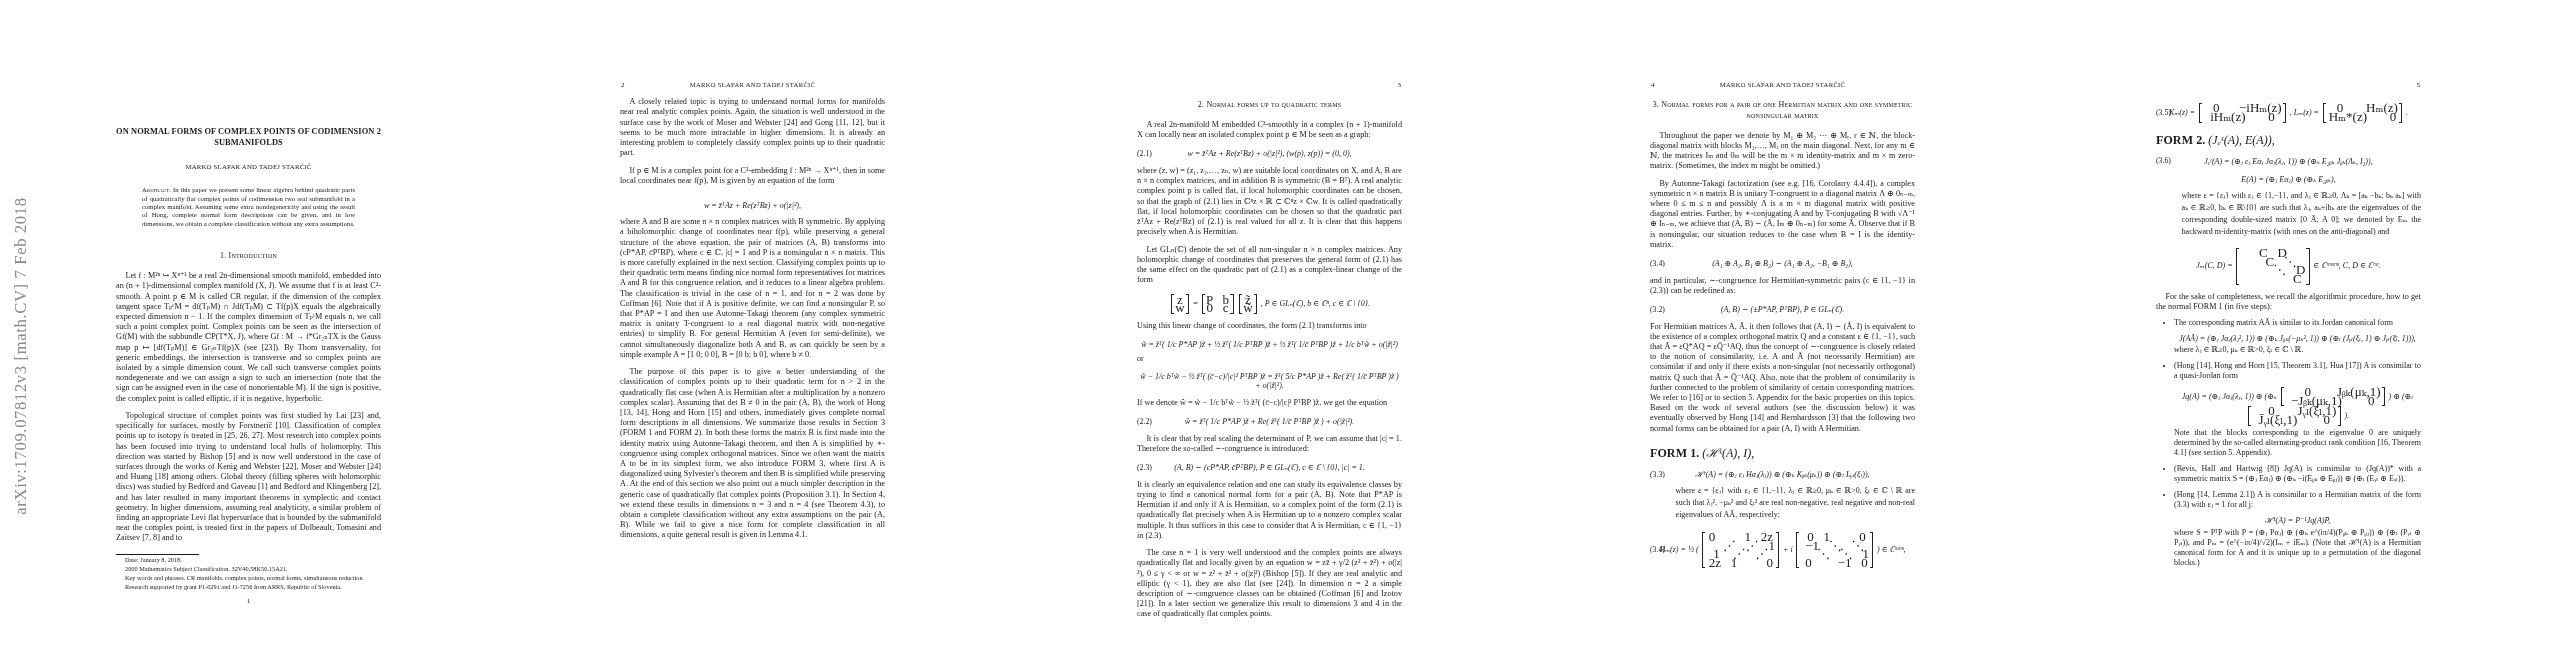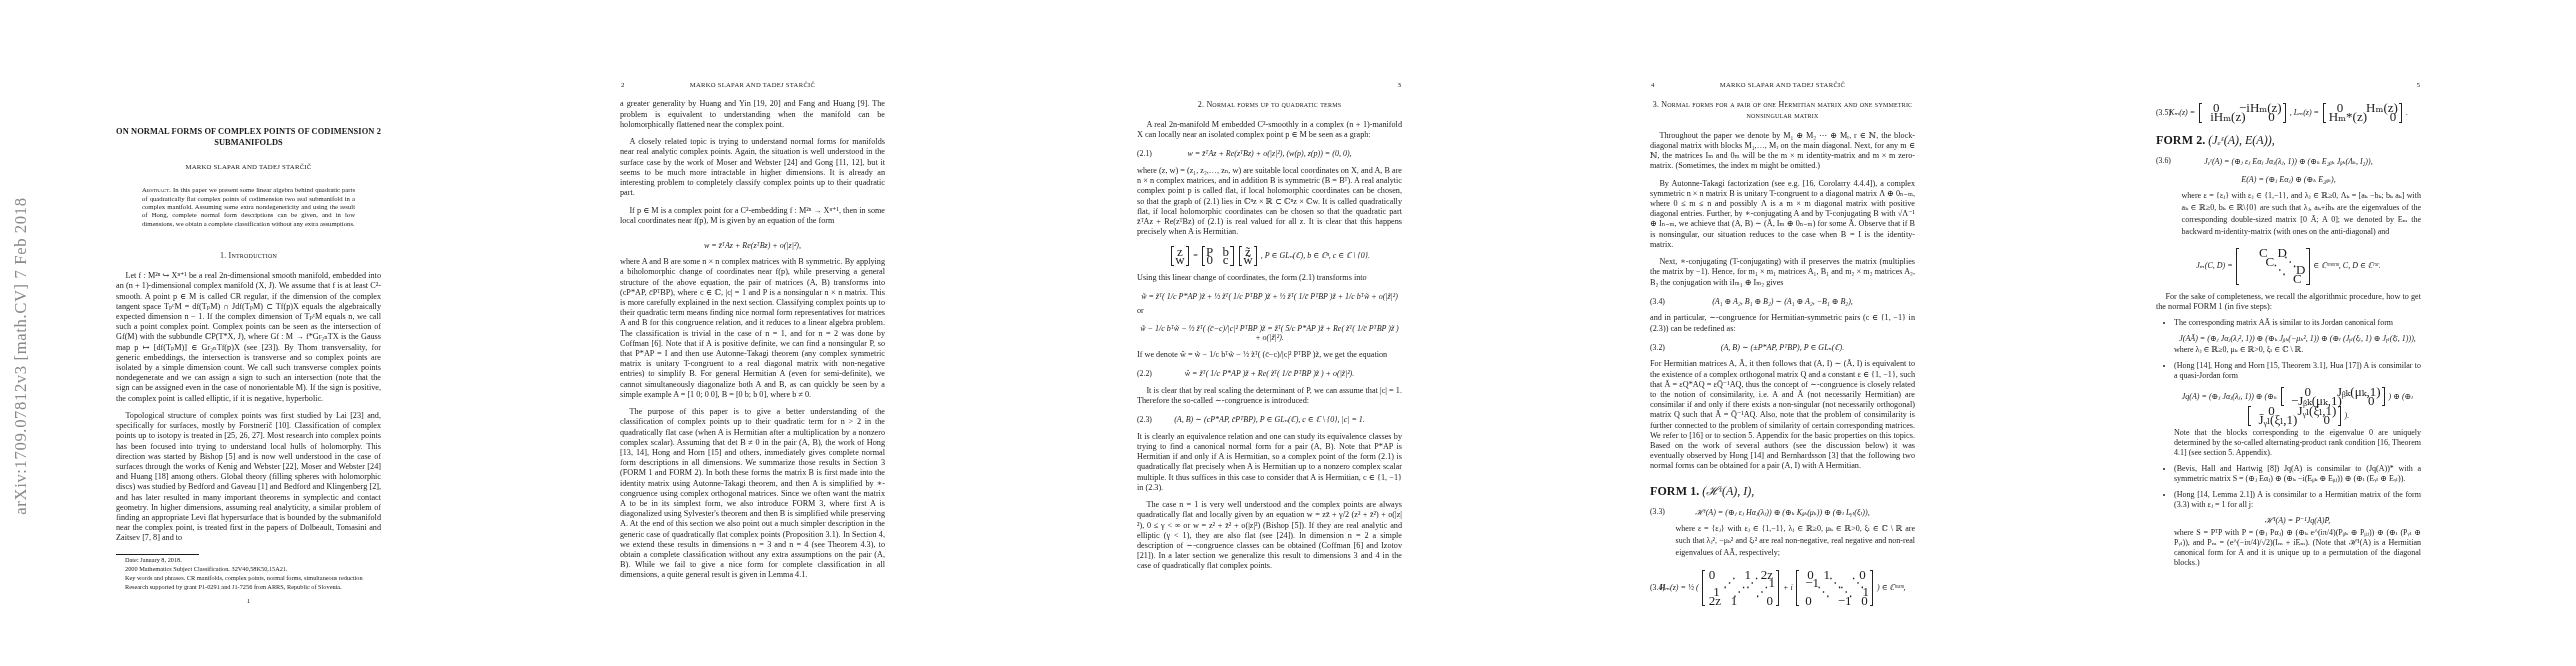--- a/index.html
+++ b/index.html
@@ -64,41 +64,41 @@
     <div class="fn">Key words and phrases. CR manifolds, complex points, normal forms, simultaneous reduction</div>
     <div class="fn">Research supported by grant P1-0291 and J1-7256 from ARRS, Republic of Slovenia.</div>
     <div class="pagenum">1</div>
   </section>
 
   <section class="page" id="page2">
     <header class="runhead">
       <span class="hl">2</span>
       <span class="hc">MARKO SLAPAR AND TADEJ STARČIČ</span>
     </header>
-    <p class="body first">a greater generality by Huang and Yin [19, 20] and Fang and Huang [9]. The problem is equivalent to understanding when the manifold can be holomorphically flattened near the complex point.</p>
     <p class="body ind">A closely related topic is trying to understand normal forms for manifolds near real analytic complex points. Again, the situation is well understood in the surface case by the work of Moser and Webster [24] and Gong [11, 12], but it seems to be much more intractable in higher dimensions. It is already an interesting problem to completely classify complex points up to their quadratic part.</p>
     <p class="body ind">If p ∈ M is a complex point for a C²-embedding f : M²ⁿ → Xⁿ⁺¹, then in some local coordinates near f(p), M is given by an equation of the form</p>
     <div class="disp" style="margin:14.5px 0 5.6px 0;">
       <span class="eqbody">w = z̄ᵀAz + Re(zᵀBz) + o(|z|²),</span>
     </div>
     <p class="body">where A and B are some n × n complex matrices with B symmetric. By applying a biholomorphic change of coordinates near f(p), while preserving a general structure of the above equation, the pair of matrices (A, B) transforms into (cP*AP, c̄PᵀBP), where c ∈ ℂ, |c| = 1 and P is a nonsingular n × n matrix. This is more carefully explained in the next section. Classifying complex points up to their quadratic term means finding nice normal form representatives for matrices A and B for this congruence relation, and it reduces to a linear algebra problem. The classification is trivial in the case of n = 1, and for n = 2 was done by Coffman [6]. Note that if A is positive definite, we can find a nonsingular P, so that P*AP = I and then use Autonne-Takagi theorem (any complex symmetric matrix is unitary T-congruent to a real diagonal matrix with non-negative entries) to simplify B. For general Hermitian A (even for semi-definite), we cannot simultaneously diagonalize both A and B, as can quickly be seen by a simple example A = [1 0; 0 0], B = [0 b; b 0], where b ≠ 0.</p>
     <p class="body ind">The purpose of this paper is to give a better understanding of the classification of complex points up to their quadratic term for n &gt; 2 in the quadratically flat case (when A is Hermitian after a multiplication by a nonzero complex scalar). Assuming that det B ≠ 0 in the pair (A, B), the work of Hong [13, 14], Hong and Horn [15] and others, immediately gives complete normal form descriptions in all dimensions. We summarize those results in Section 3 (FORM 1 and FORM 2). In both these forms the matrix B is first made into the identity matrix using Autonne-Takagi theorem, and then A is simplified by ∗-congruence using complex orthogonal matrices. Since we often want the matrix A to be in its simplest form, we also introduce FORM 3, where first A is diagonalized using Sylvester's theorem and then B is simplified while preserving A. At the end of this section we also point out a much simpler description in the generic case of quadratically flat complex points (Proposition 3.1). In Section 4, we extend these results in dimensions n = 3 and n = 4 (see Theorem 4.3), to obtain a complete classification without any extra assumptions on the pair (A, B). While we fail to give a nice form for complete classification in all dimensions, a quite general result is given in Lemma 4.1.</p>
   </section>
 
   <section class="page" id="page3">
     <header class="runhead">
       <span class="hr">3</span>
     </header>
     <h2 class="sec" style="margin-top:10px;">2. Normal forms up to quadratic terms</h2>
     <p class="body ind first">A real 2n-manifold M embedded C²-smoothly in a complex (n + 1)-manifold X can locally near an isolated complex point p ∈ M be seen as a graph:</p>
     <div class="disp">
       <span class="eqnum">(2.1)</span>
       <span class="eqbody">w = z̄ᵀAz + Re(zᵀBz) + o(|z|²),    (w(p), z(p)) = (0, 0),</span>
     </div>
     <p class="body">where (z, w) = (z₁, z₂,…, zₙ, w) are suitable local coordinates on X, and A, B are n × n complex matrices, and in addition B is symmetric (B = Bᵀ). A real analytic complex point p is called flat, if local holomorphic coordinates can be chosen, so that the graph of (2.1) lies in ℂⁿz × ℝ ⊂ ℂⁿz × ℂw. It is called quadratically flat, if local holomorphic coordinates can be chosen so that the quadratic part z̄ᵀAz + Re(zᵀBz) of (2.1) is real valued for all z. It is clear that this happens precisely when A is Hermitian.</p>
+    <p class="body ind">Let GLₙ(ℂ) denote the set of all non-singular n × n complex matrices. Any holomorphic change of coordinates that preserves the general form of (2.1) has the same effect on the quadratic part of (2.1) as a complex-linear change of the form</p>
     <div class="disp">
       <span class="bmat">z
 w</span>
       <span class="eqbody">=</span>
       <span class="bmat">P   b
 0   c</span>
       <span class="bmat">z̃
 w̃</span>
       <span class="eqbody">,     P ∈ GLₙ(ℂ), b ∈ ℂⁿ, c ∈ ℂ \ {0}.</span>
     </div>
@@ -125,21 +125,20 @@
   </section>
 
   <section class="page" id="page4">
     <header class="runhead">
       <span class="hl">4</span>
       <span class="hc">MARKO SLAPAR AND TADEJ STARČIČ</span>
     </header>
     <h2 class="sec" style="margin-top:10px;">3. Normal forms for a pair of one Hermitian matrix and one symmetric nonsingular matrix</h2>
     <p class="body ind first">Throughout the paper we denote by M₁ ⊕ M₂ ⋯ ⊕ Mᵣ, r ∈ ℕ, the block-diagonal matrix with blocks M₁,…, Mᵣ on the main diagonal. Next, for any m ∈ ℕ, the matrices Iₘ and 0ₘ will be the m × m identity-matrix and m × m zero-matrix. (Sometimes, the index m might be omitted.)</p>
     <p class="body ind">By Autonne-Takagi factorization (see e.g. [16, Corolarry 4.4.4]), a complex symmetric n × n matrix B is unitary T-congruent to a diagonal matrix Λ ⊕ 0ₙ₋ₘ, where 0 ≤ m ≤ n and possibly Λ is a m × m diagonal matrix with positive diagonal entries. Further, by ∗-conjugating A and by T-conjugating B with √Λ⁻¹ ⊕ Iₙ₋ₘ, we achieve that (A, B) ∼ (Ã, Iₘ ⊕ 0ₙ₋ₘ) for some Ã. Observe that if B is nonsingular, our situation reduces to the case when B = I is the identity-matrix.</p>
-    <p class="body ind">Next, ∗-conjugating (T-conjugating) with iI preserves the matrix (multiplies the matrix by −1). Hence, for m₁ × m₁ matrices A₁, B₁ and m₂ × m₂ matrices A₂, B₂ the conjugation with iIₘ₁ ⊕ Iₘ₂ gives</p>
     <div class="disp">
       <span class="eqnum">(3.4)</span>
       <span class="eqbody">(A₁ ⊕ A₂, B₁ ⊕ B₂) ∼ (A₁ ⊕ A₂, −B₁ ⊕ B₂),</span>
     </div>
     <p class="body">and in particular, ∼-congruence for Hermitian-symmetric pairs (c ∈ {1, −1} in (2.3)) can be redefined as:</p>
     <div class="disp">
       <span class="eqnum">(3.2)</span>
       <span class="eqbody">(A, B) ∼ (±P*AP, PᵀBP),      P ∈ GLₙ(ℂ).</span>
     </div>
     <p class="body">For Hermitian matrices A, Ã, it then follows that (A, I) ∼ (Ã, I) is equivalent to the existence of a complex orthogonal matrix Q and a constant ε ∈ {1, −1}, such that Ã = εQ*AQ = εQ̄⁻¹AQ, thus the concept of ∼-congruence is closely related to the notion of consimilarity, i.e. A and Ã (not necessarily Hermitian) are consimilar if and only if there exists a non-singular (not necessarily orthogonal) matrix Q such that Ã = Q̄⁻¹AQ. Also, note that the problem of consimilarity is further connected to the problem of similarity of certain corresponding matrices. We refer to [16] or to section 5. Appendix for the basic properties on this topics. Based on the work of several authors (see the discussion below) it was eventually observed by Hong [14] and Bernhardsson [3] that the following two normal forms can be obtained for a pair (A, I) with A Hermitian.</p>

